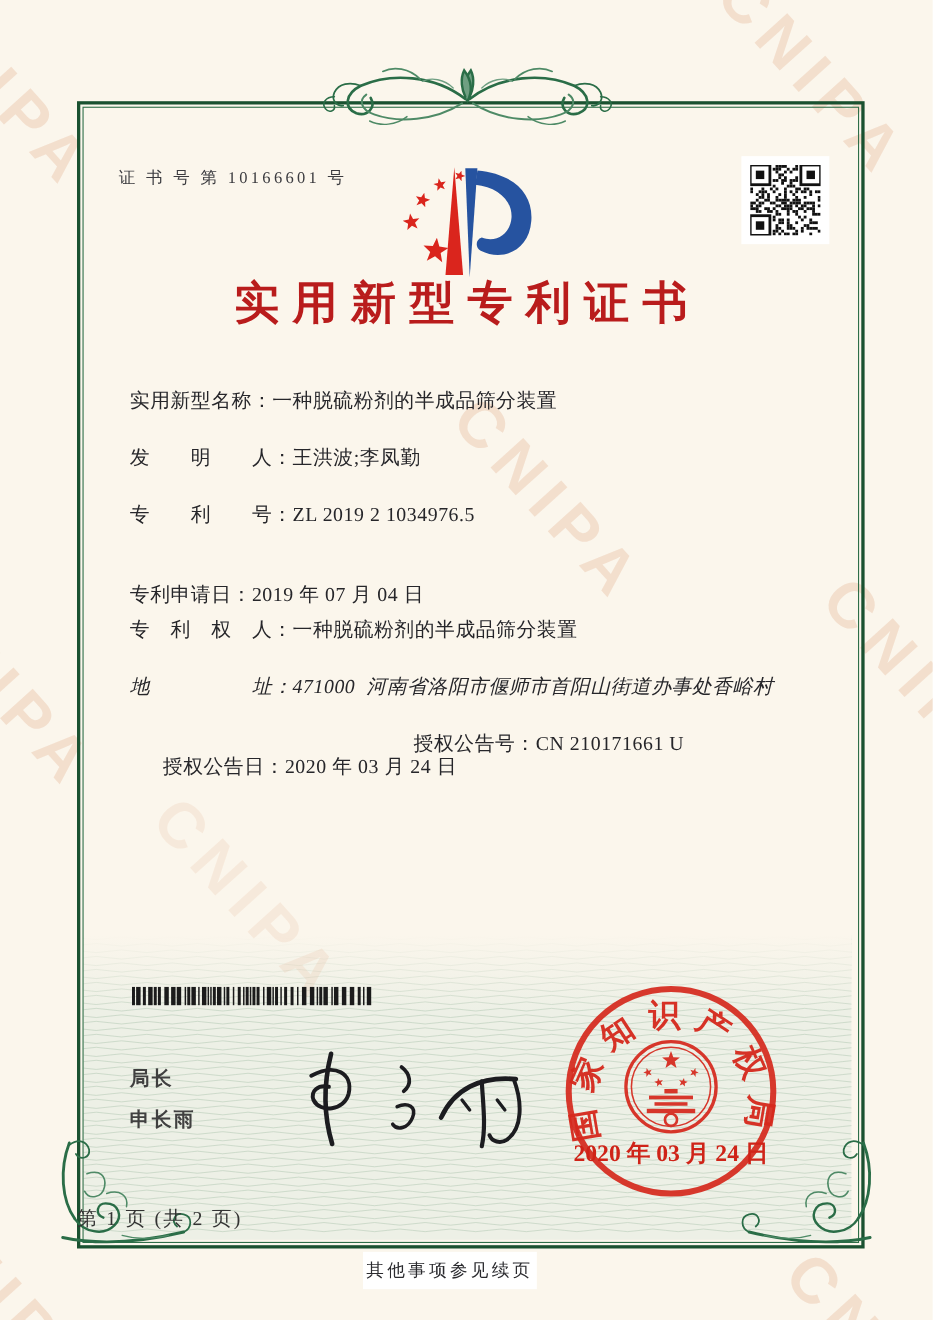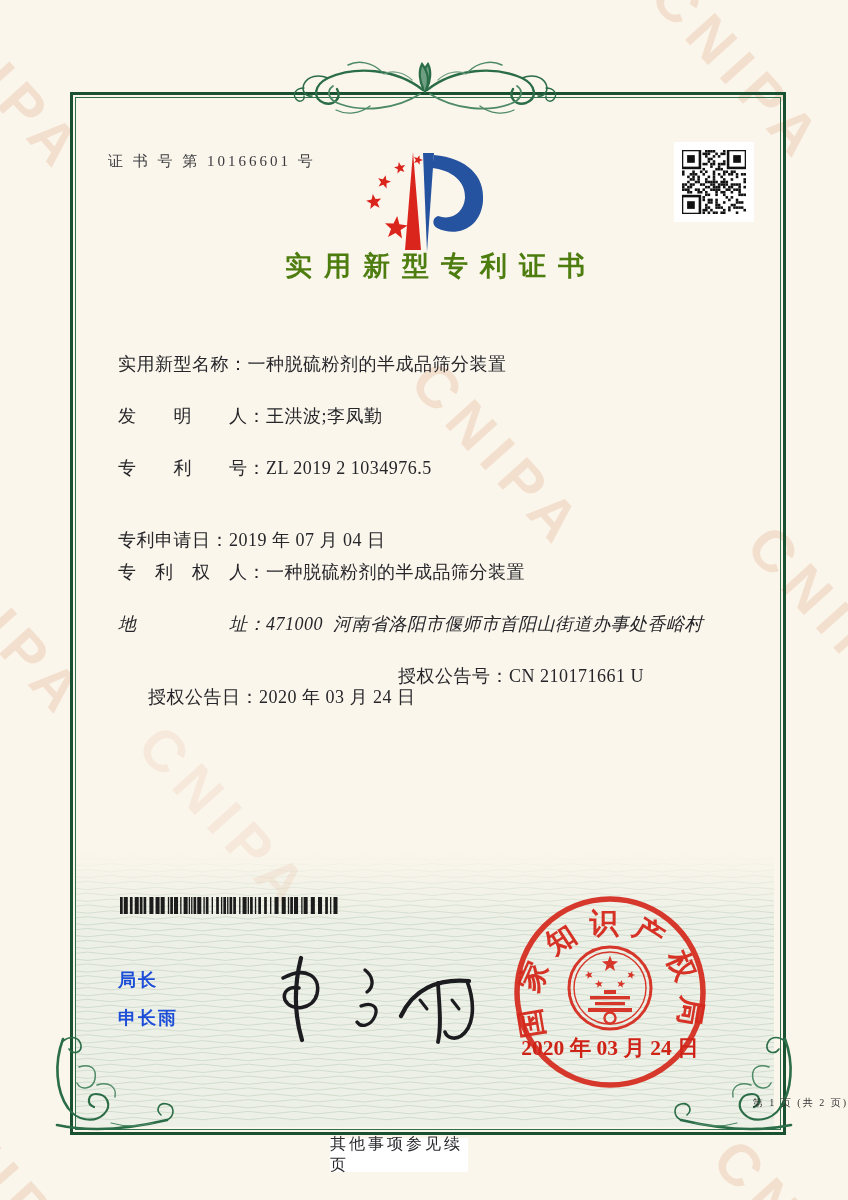--- a/index.html
+++ b/index.html
@@ -20,35 +20,35 @@
   
   .frame{position:absolute;left:70px;top:92px;width:710px;height:1037px;z-index:3;
          border:3px solid #1a5130;pointer-events:none;}
   .frame-inner{position:absolute;inset:2px;border:1px solid #2e6e48;}
 
   .ornament{position:absolute;z-index:4;pointer-events:none;}
 
   
   .content{position:absolute;inset:0;z-index:5;}
   .cert-no{position:absolute;left:108px;top:152px;font-size:15px;letter-spacing:3px;color:#3b3b3f;}
-  .cert-title{position:absolute;left:86px;top:248px;width:710px;text-align:center;
-              font-size:27px;font-weight:bold;letter-spacing:12px;color:#4d7c0f;}
+  .cert-title{position:absolute;left:70px;top:248px;width:710px;text-align:center;
+              font-size:41px;font-weight:bold;letter-spacing:12px;color:#b91c1c;}
   .frow{position:absolute;left:118px;font-size:18px;white-space:pre-wrap;letter-spacing:.5px;}
   .flabel{white-space:pre-wrap;}
   .fvalue{white-space:pre-wrap;}
-  .grant-no{position:absolute;left:280px;top:0;white-space:pre-wrap;}
+  .grant-no{position:absolute;left:258px;top:0;white-space:pre-wrap;}
   .notice{position:absolute;left:112px;top:698px;width:632px;font-size:17.5px;line-height:27.5px;
           text-align:justify;letter-spacing:.6px;}
   .notice p{margin:0;text-indent:2em;}
 
   .signer{position:absolute;left:118px;font-family:"Liberation Sans","DejaVu Sans",sans-serif;
-          font-weight:bold;font-size:18px;letter-spacing:2px;color:#1d4ed8;}
-  .page-indicator{position:absolute;left:70px;top:1096px;width:778px;text-align:right;
-                  font-size:10px;letter-spacing:2px;color:#333;}
-  .note-box{position:absolute;left:330px;top:1138px;width:138px;height:34px;background:#fff;
+          font-weight:bold;font-size:18px;letter-spacing:2px;color:#404040;}
+  .page-indicator{position:absolute;left:70px;top:1096px;width:669px;text-align:left;
+                  font-size:18px;letter-spacing:2px;color:#333;}
+  .note-box{position:absolute;left:330px;top:1138px;width:158px;height:34px;background:#fff;
             display:flex;align-items:center;justify-content:center;z-index:6;}
   .note-box span{font-size:16px;letter-spacing:3px;color:#2a2a2e;}
 
   .qr-patch{position:absolute;left:674px;top:142px;width:80px;height:80px;background:#fff;}
   .seal-wrap{position:absolute;left:500px;top:885px;width:230px;height:215px;z-index:6;
              mix-blend-mode:multiply;}
   .sig-wrap{position:absolute;left:255px;top:948px;width:230px;height:98px;}
   .barcode-wrap{position:absolute;left:120px;top:897px;width:218px;height:17px;}
 </style>
 </head>

